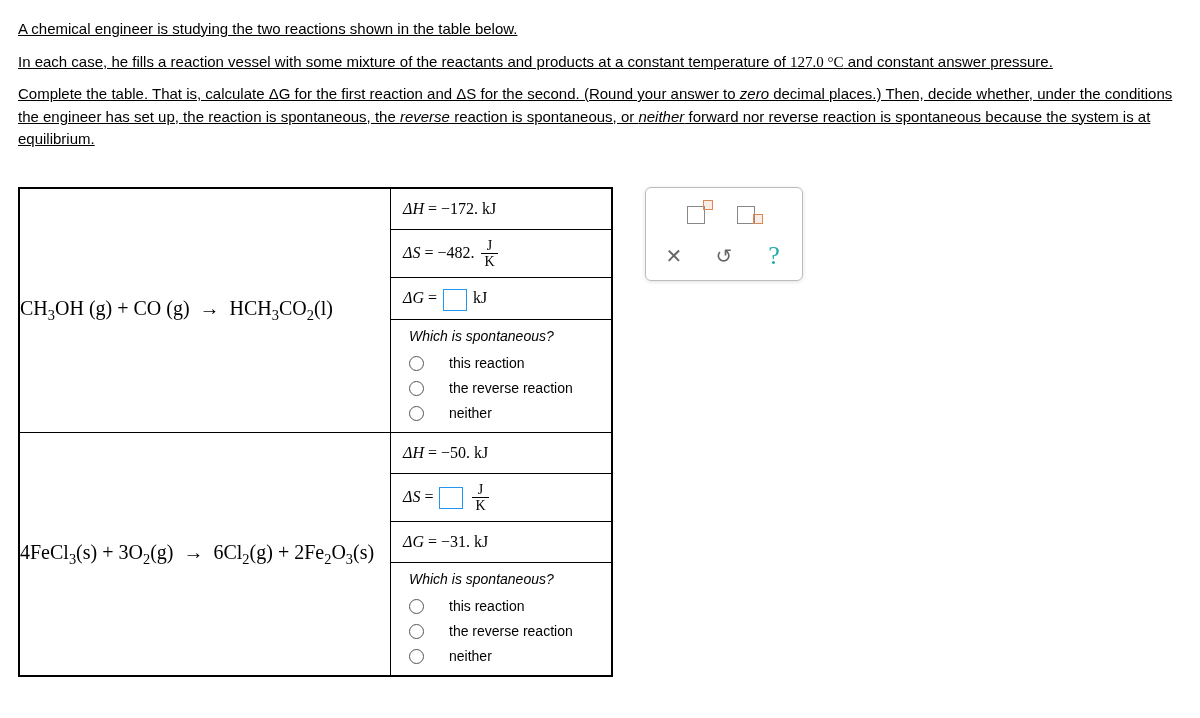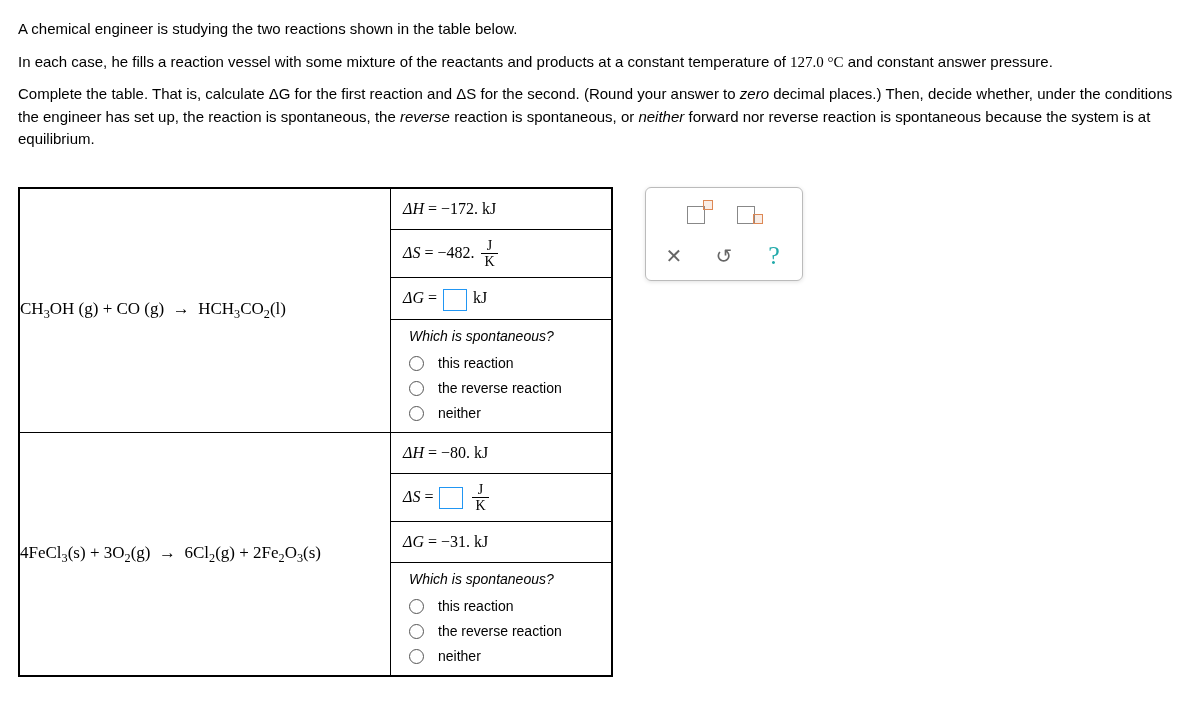--- a/index.html
+++ b/index.html
@@ -5,20 +5,21 @@
     body {
       font-family: Arial, Helvetica, sans-serif;
       font-size: 15px;
       color: #000;
       margin: 0;
       padding: 14px 18px;
       line-height: 1.5;
     }
     .problem-text {
       margin-bottom: 4px;
+      text-decoration: underline;
     }
     .problem-text p {
       margin: 4px 0 10px 0;
     }
     .italic { font-style: italic; }
     .content-row {
       display: flex;
       align-items: flex-start;
       margin-top: 36px;
     }
@@ -28,21 +29,21 @@
     }
     table.main td {
       border: 1px solid #000;
       padding: 0;
       vertical-align: middle;
     }
     td.reaction-cell {
       width: 370px;
       padding: 8px 12px;
       font-family: 'Times New Roman', serif;
-      font-size: 17px;
+      font-size: 20px;
       margin-top: 44px;
     }
     td.data-cell {
       width: 220px;
       padding: 0;
     }
     .sub-row {
       border-bottom: 1px solid #000000;
       padding: 8px 12px;
       font-family: 'Times New Roman', serif;
@@ -55,21 +56,21 @@
       font-style: italic;
       padding: 6px 10px 4px 18px;
       border-bottom: none;
     }
     .opt {
       font-family: Arial, sans-serif;
       font-size: 14px;
       font-style: normal;
       display: flex;
       align-items: center;
-      gap: 14px;
+      gap: 25px;
       padding: 2px 18px;
       border-bottom: none;
     }
     .opt:last-child { padding-bottom: 8px; }
     .radio {
       width: 13px; height: 13px;
       border: 1px solid #555;
       border-radius: 50%;
       display: inline-block;
       flex-shrink: 0;
@@ -188,21 +189,21 @@
         </div>
       </td>
     </tr>
 
     <tr>
       <td class="reaction-cell">
         4FeCl<sub>3</sub>(s) + 3O<sub>2</sub>(g) &nbsp;→&nbsp; 6Cl<sub>2</sub>(g) + 2Fe<sub>2</sub>O<sub>3</sub>(s)
       </td>
       <td class="data-cell">
         <div class="sub-row">
-          <span class="italic">ΔH</span><span> = −80. kJ</span>
+          <span class="italic">ΔH</span><span> = −50. kJ</span>
         </div>
         <div class="sub-row">
           <span class="italic">ΔS</span><span> = </span><span class="input-box"></span> <span class="frac"><span class="num">J</span><span class="den">K</span></span>
         </div>
         <div class="sub-row">
           <span class="italic">ΔG</span><span> = −31. kJ</span>
         </div>
         <div class="sub-row" style="border-bottom:none;padding:0;">
           <div class="q-block">Which is spontaneous?</div>
           <div class="opt">

